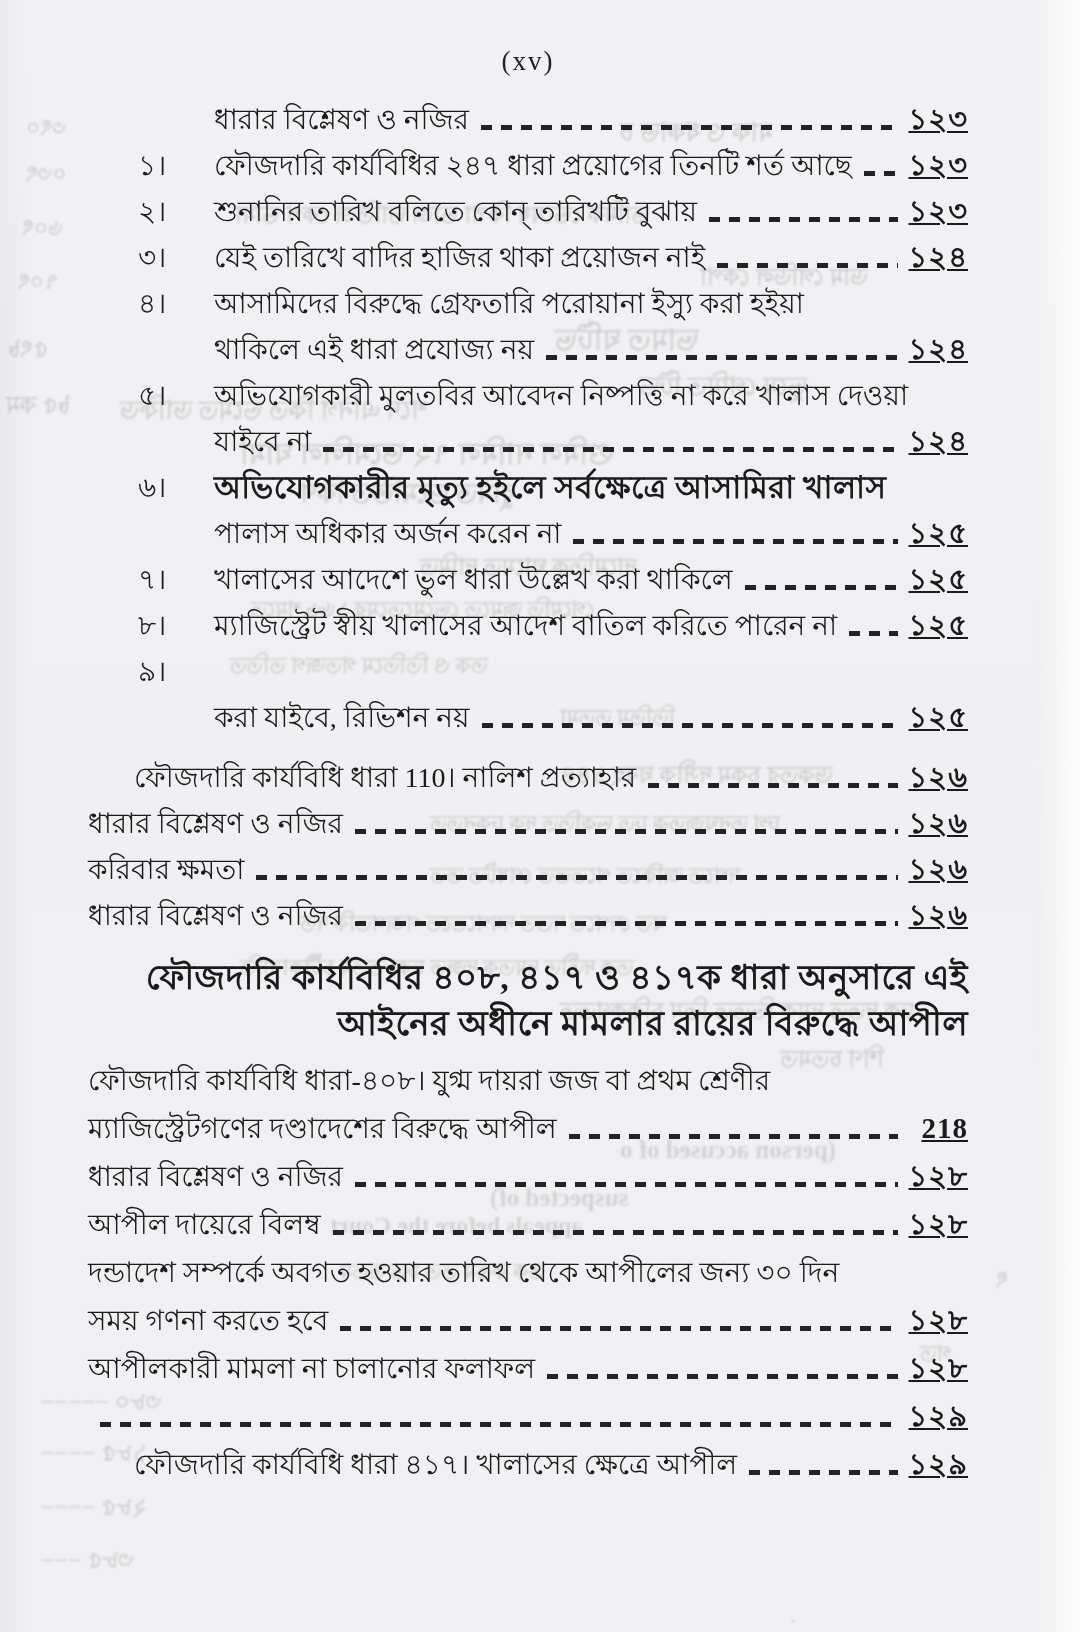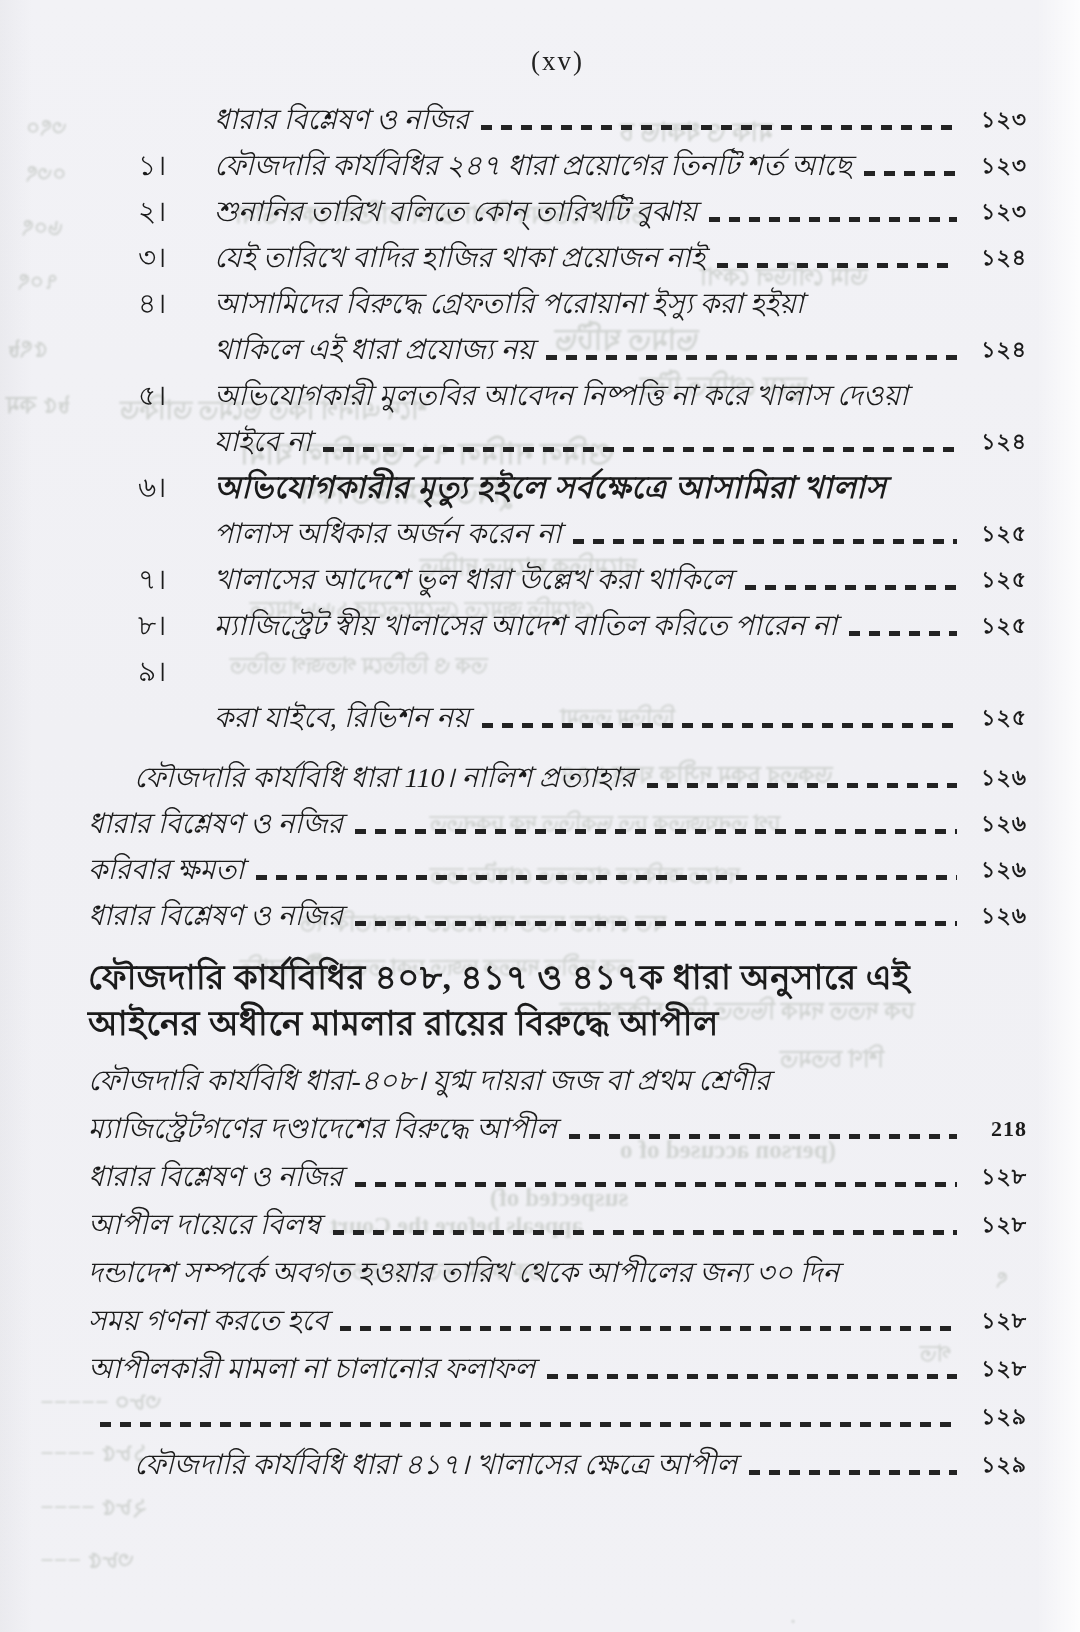--- a/index.html
+++ b/index.html
@@ -21,49 +21,49 @@
   .ghost{
     position:absolute;
     color:#aeb4ac;opacity:.48;
     filter:blur(1.1px);
     transform:scaleX(-1);
     white-space:nowrap;
     font-family:"Liberation Serif","DejaVu Serif",serif;
     font-weight:bold;
   }
   
-  .content{position:relative;z-index:1;padding:46px 53px 0 88px;}
+  .content{position:relative;z-index:1;padding:46px 112px 0 88px;}
   .folio{
     text-align:center;font-size:27px;letter-spacing:2px;
     margin-bottom:20px;color:#222;
   }
   .row{
     display:flex;align-items:center;
     height:46px;font-size:28px;line-height:1.15;
   }
   .rows-bottom .row{height:48px;}
   .space-before{margin-top:14px;}
   .ind{flex:0 0 auto;box-sizing:border-box;}
   .ind-none .ind{width:0;}
   .ind-small .ind{width:46px;}
   .ind-list .ind{width:126px;padding-left:50px;}
   .serial{font-size:28px;}
-  .txt{white-space:nowrap;flex-shrink:0;font-style:italic;}
+  .txt{white-space:nowrap;flex-shrink:0;}
   .bold-row .txt{font-weight:bold;font-size:31px;letter-spacing:.5px;}
   .leader{
     flex:1 1 auto;min-width:0;height:5px;margin:0 10px 0 12px;
     position:relative;top:7px;
     background:repeating-linear-gradient(90deg,#232323 0 11px,transparent 11px 20px);
   }
   .pageno{
     flex:0 0 auto;min-width:60px;text-align:right;
-    font-size:22px;font-weight:bold;letter-spacing:1px;
+    font-size:29px;font-weight:bold;letter-spacing:1px;text-decoration:underline;
   }
   .heading{
-    text-align:left;font-weight:bold;
+    text-align:right;font-weight:bold;
     font-size:34px;line-height:46px;
     margin:16px 0 10px 0;letter-spacing:.5px;
   }
 </style>
 </head>
 <body>
 
 <div class="page">
 
   <div class="ghost-layer">

